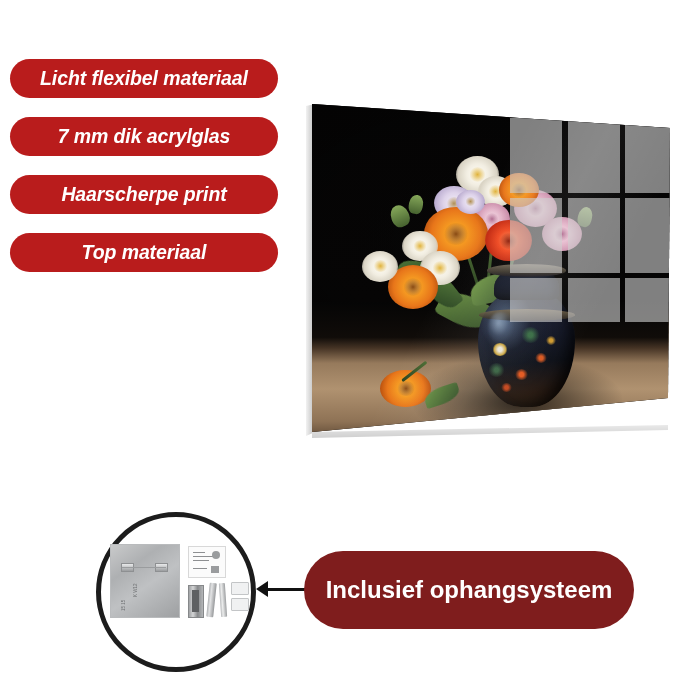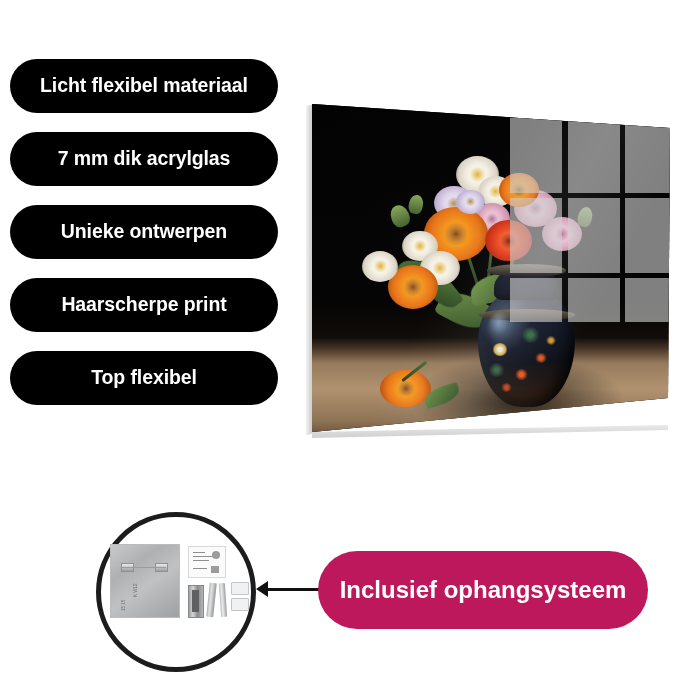--- a/index.html
+++ b/index.html
@@ -8,27 +8,28 @@
     background:#ffffff;
     font-family:"Liberation Sans", sans-serif;
     overflow:hidden;
     position:relative;
   }
   #stage{position:absolute;inset:0;width:700px;height:700px;}
 
   
   .pill-col{position:absolute;left:10px;top:59px;width:268px;}
   .pill{
-    height:54px;width:268px;
+    height:39px;width:268px;
     border-radius:27px;
-    background:#000000;
+    background:#b91c1c;
     display:flex;align-items:center;justify-content:center;
     margin-bottom:19px;
     box-sizing:border-box;
     padding:0 10px;
+    font-style:italic;
   }
   .pill span{
     color:#ffffff;
     font-size:19.5px;
     font-weight:bold;
     letter-spacing:-0.1px;
     white-space:nowrap;
     line-height:1;
   }
 
@@ -212,22 +213,22 @@
     transform:rotate(-4deg);
   }
   .sq{
     width:16px;height:11px;background:#f0f1f2;border:1px solid #c3c5c7;border-radius:1px;
   }
   .sq1{left:121px;top:44px;}
   .sq2{left:121px;top:60px;}
 
   
   #callout{
-    position:absolute;left:318px;top:551px;width:330px;height:78px;
-    border-radius:39px;background:#be185d;
+    position:absolute;left:304px;top:551px;width:330px;height:78px;
+    border-radius:39px;background:#7f1d1d;
     display:flex;align-items:center;justify-content:center;
   }
   #callout span{color:#fff;font-size:24px;font-weight:bold;white-space:nowrap;}
   #connector{
     position:absolute;left:262px;top:588px;width:58px;height:3px;background:#111111;
   }
   #arrow-head{
     position:absolute;left:256px;top:581px;width:0;height:0;
     border-top:8px solid transparent;border-bottom:8px solid transparent;
     border-right:12px solid #111111;
@@ -239,27 +240,24 @@
 <div id="stage">
 
   <div class="pill-col">
     <div class="pill">
       <span>Licht flexibel materiaal</span>
     </div>
     <div class="pill">
       <span>7 mm dik acrylglas</span>
     </div>
     <div class="pill">
-      <span>Unieke ontwerpen</span>
+      <span>Haarscherpe print</span>
     </div>
     <div class="pill">
-      <span>Haarscherpe print</span>
-    </div>
-    <div class="pill">
-      <span>Top flexibel</span>
+      <span>Top materiaal</span>
     </div>
   </div>
 
   <div id="panel-wrap">
 
     <div id="panel-edge"></div>
     <div id="panel-edge-bottom"></div>
 
     <div id="panel-clip">
       <div id="art">

